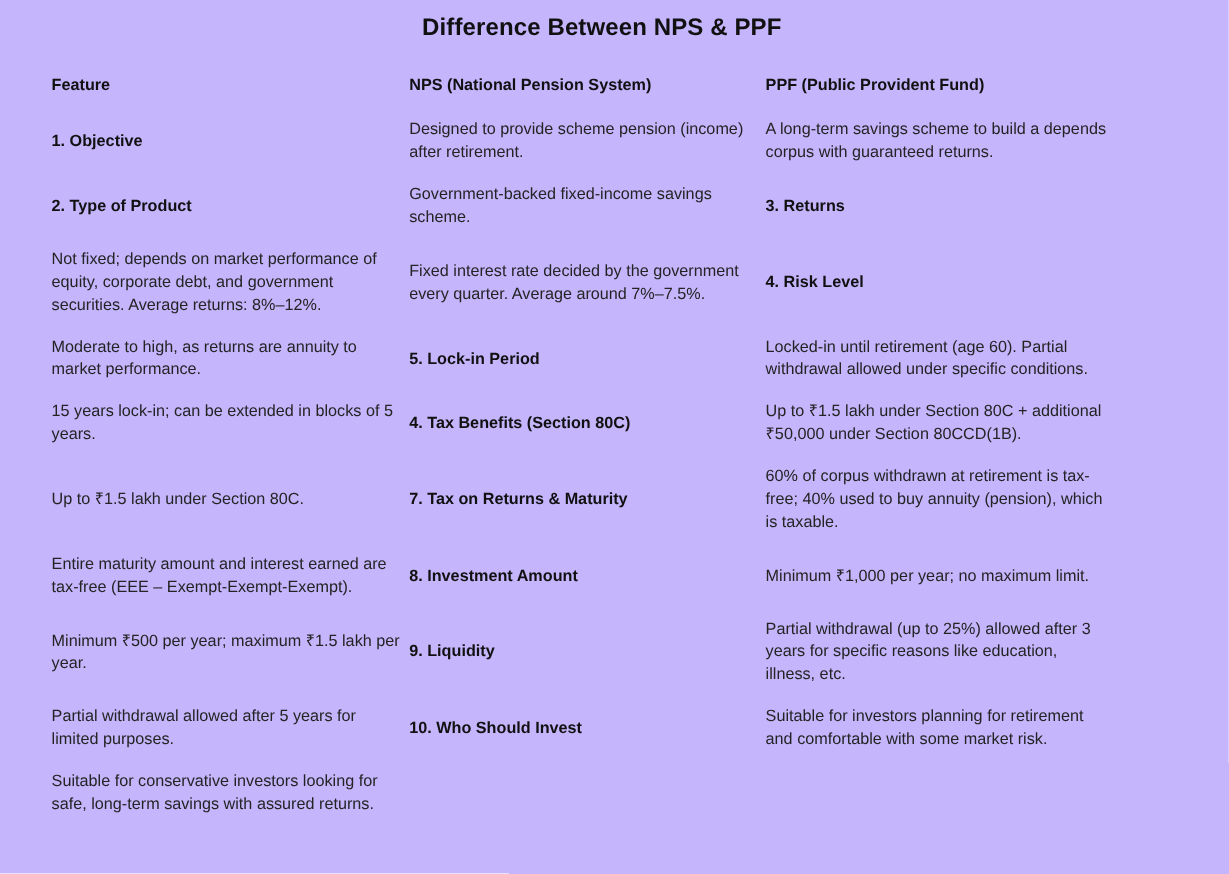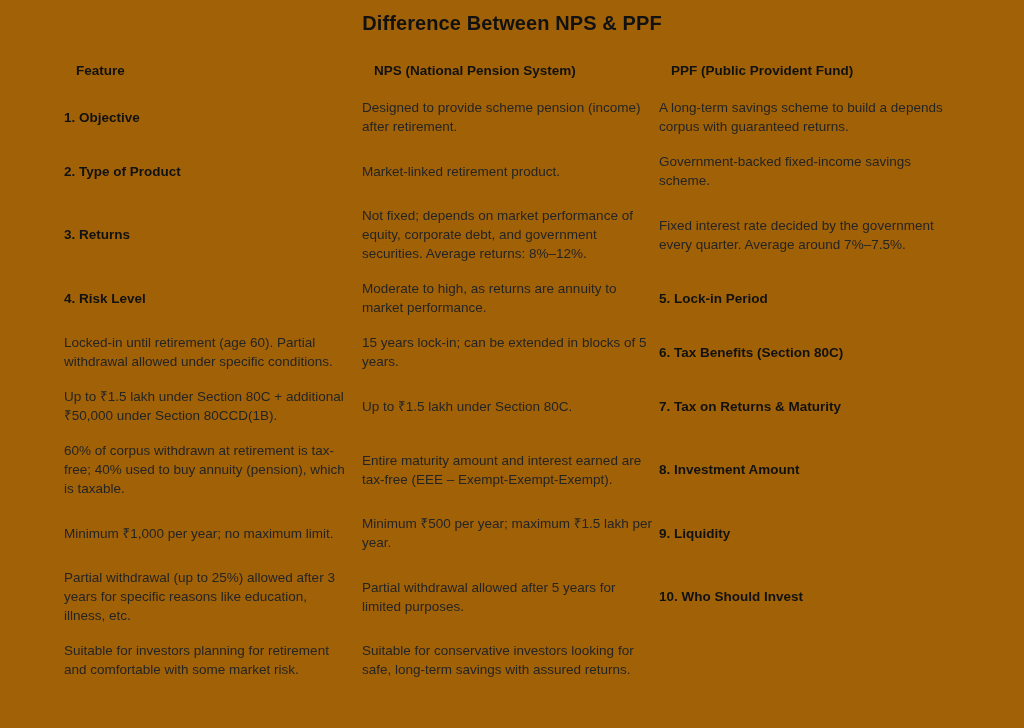--- a/index.html
+++ b/index.html
@@ -5,23 +5,23 @@
   html, body {
     margin: 0;
     padding: 0;
     background: #ffffff;
     font-family: "Liberation Sans", sans-serif;
     color: #1e1e1e;
   }
   .page {
     width: 1024px;
     height: 728px;
-    background: #a16207;
+    background: #c4b5fd;
     box-sizing: border-box;
-    padding: 8px 64px 0 64px;
+    padding: 8px 64px 0 43px;
     overflow: hidden;
   }
   .title {
     text-align: center;
     font-size: 20px;
     font-weight: 700;
     color: #111111;
     margin: 4px 0 26px 0;
     letter-spacing: 0.1px;
   }
@@ -31,21 +31,20 @@
     row-gap: 16px;
     font-size: 13.5px;
     line-height: 19px;
     align-items: center;
   }
   .header-cell {
     font-weight: 700;
     color: #111111;
     align-self: start;
     padding-bottom: 2px;
-    margin-left: 12px;
   }
   .feature-cell {
     font-weight: 700;
     color: #111111;
     padding-right: 18px;
   }
   .value-cell {
     color: #242424;
     padding-right: 16px;
   }
@@ -63,35 +62,34 @@
 
     <div class="header-cell">Feature</div>
     <div class="header-cell">NPS (National Pension System)</div>
     <div class="header-cell">PPF (Public Provident Fund)</div>
 
     <div class="feature-cell">1. Objective</div>
     <div class="value-cell">Designed to provide scheme pension (income) after retirement.</div>
     <div class="value-cell last">A long-term savings scheme to build a depends corpus with guaranteed returns.</div>
 
     <div class="feature-cell">2. Type of Product</div>
-    <div class="value-cell">Market-linked retirement product.</div>
     <div class="value-cell last">Government-backed fixed-income savings scheme.</div>
 
     <div class="feature-cell">3. Returns</div>
     <div class="value-cell">Not fixed; depends on market performance of equity, corporate debt, and government securities. Average returns: 8%–12%.</div>
     <div class="value-cell last">Fixed interest rate decided by the government every quarter. Average around 7%–7.5%.</div>
 
     <div class="feature-cell">4. Risk Level</div>
     <div class="value-cell">Moderate to high, as returns are annuity to market performance.</div>
 
     <div class="feature-cell">5. Lock-in Period</div>
     <div class="value-cell">Locked-in until retirement (age 60). Partial withdrawal allowed under specific conditions.</div>
     <div class="value-cell last">15 years lock-in; can be extended in blocks of 5 years.</div>
 
-    <div class="feature-cell">6. Tax Benefits (Section 80C)</div>
+    <div class="feature-cell">4. Tax Benefits (Section 80C)</div>
     <div class="value-cell">Up to ₹1.5 lakh under Section 80C + additional ₹50,000 under Section 80CCD(1B).</div>
     <div class="value-cell last">Up to ₹1.5 lakh under Section 80C.</div>
 
     <div class="feature-cell">7. Tax on Returns &amp; Maturity</div>
     <div class="value-cell">60% of corpus withdrawn at retirement is tax-free; 40% used to buy annuity (pension), which is taxable.</div>
     <div class="value-cell last">Entire maturity amount and interest earned are tax-free (EEE – Exempt-Exempt-Exempt).</div>
 
     <div class="feature-cell">8. Investment Amount</div>
     <div class="value-cell">Minimum ₹1,000 per year; no maximum limit.</div>
     <div class="value-cell last">Minimum ₹500 per year; maximum ₹1.5 lakh per year.</div>

